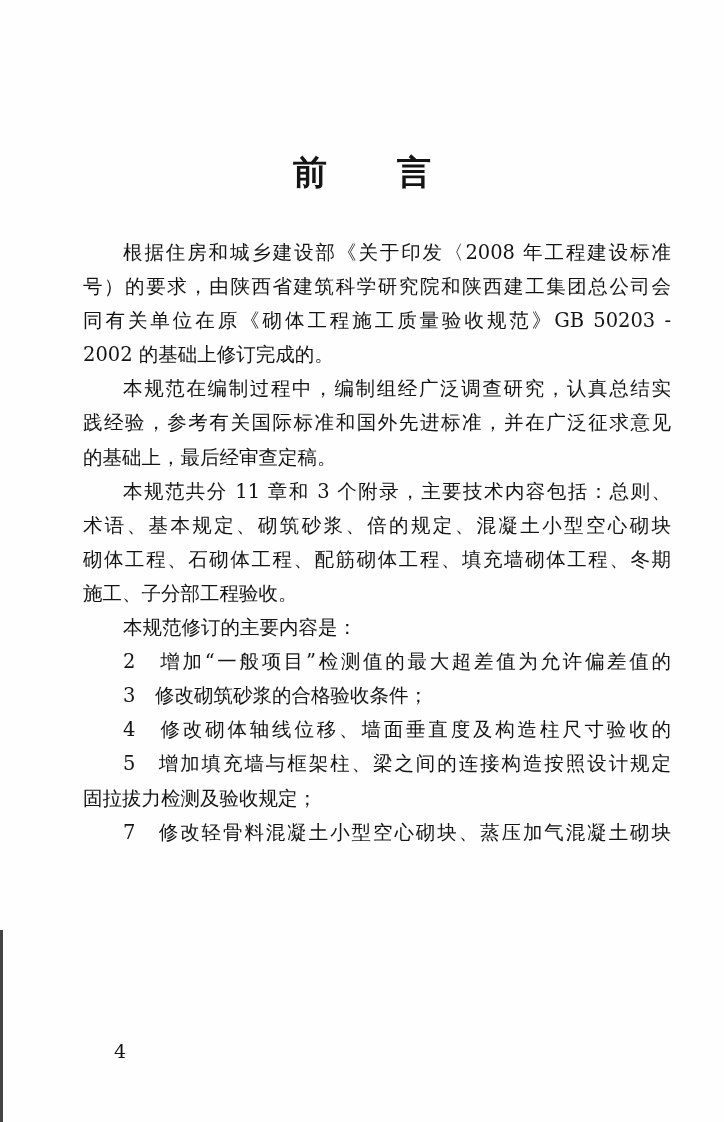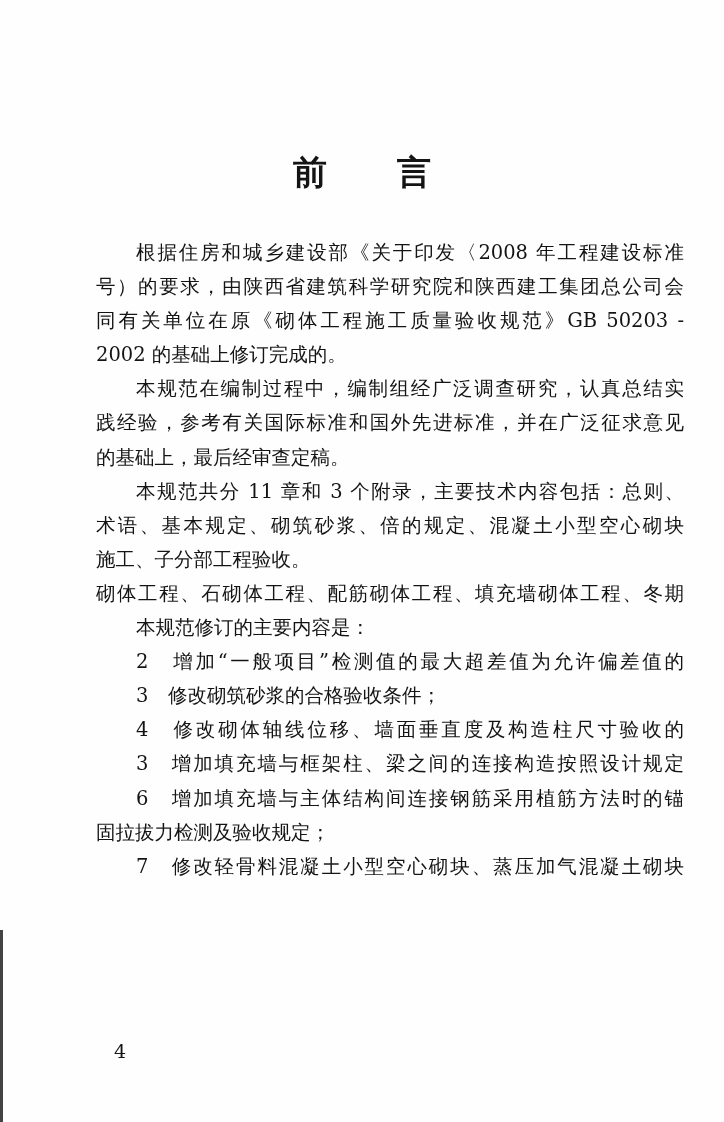--- a/index.html
+++ b/index.html
@@ -3,21 +3,21 @@
 <meta charset="utf-8">
 <style>
   html, body { margin:0; padding:0; background:#ffffff; }
   body { width:724px; height:1122px; position:relative; overflow:hidden;
          font-family:"DejaVu Serif","Liberation Serif",serif; color:#141414; }
   .page { position:absolute; left:0; top:0; width:724px; height:1122px; background:#fefefe; }
   .title { position:absolute; top:150px; left:0; width:724px; text-align:center;
            font-size:34px; font-weight:bold; letter-spacing:0; }
   .title span { display:inline-block; }
   .title .gap { width:70px; }
-  .body { position:absolute; left:96px; top:236px; width:588px;
+  .body { position:absolute; left:83px; top:236px; width:588px;
           font-size:19.5px; line-height:34.1px; text-align:justify; }
   .line { display:block; white-space:nowrap; height:34.1px; text-align:justify; text-align-last:justify; }
   .line.last { text-align-last:left; }
   .indent { padding-left:40px; }
   .pagenum { position:absolute; left:114px; top:1040px; font-size:19px; }
   .edge { position:absolute; left:0; top:930px; width:3px; height:192px; background:#222; opacity:0.85; }
 </style>
 </head>
 <body>
 
@@ -32,35 +32,34 @@
     <span class="line">号）的要求，由陕西省建筑科学研究院和陕西建工集团总公司会</span>
     <span class="line">同有关单位在原《砌体工程施工质量验收规范》GB 50203 -</span>
     <span class="line last">2002 的基础上修订完成的。</span>
 
     <span class="line indent">本规范在编制过程中，编制组经广泛调查研究，认真总结实</span>
     <span class="line">践经验，参考有关国际标准和国外先进标准，并在广泛征求意见</span>
     <span class="line last">的基础上，最后经审查定稿。</span>
 
     <span class="line indent">本规范共分 11 章和 3 个附录，主要技术内容包括：总则、</span>
     <span class="line">术语、基本规定、砌筑砂浆、倍的规定、混凝土小型空心砌块</span>
+    <span class="line">砌体工程、石砌体工程、配筋砌体工程、填充墙砌体工程、冬期</span>
     <span class="line last">施工、子分部工程验收。</span>
-    <span class="line">砌体工程、石砌体工程、配筋砌体工程、填充墙砌体工程、冬期</span>
 
     <span class="line indent last">本规范修订的主要内容是：</span>
 
 
     <span class="line indent">2　增加“一般项目”检测值的最大超差值为允许偏差值的</span>
 
     <span class="line indent last">3　修改砌筑砂浆的合格验收条件；</span>
 
     <span class="line indent">4　修改砌体轴线位移、墙面垂直度及构造柱尺寸验收的</span>
 
-    <span class="line indent">3　增加填充墙与框架柱、梁之间的连接构造按照设计规定</span>
+    <span class="line indent">5　增加填充墙与框架柱、梁之间的连接构造按照设计规定</span>
 
-    <span class="line indent">6　增加填充墙与主体结构间连接钢筋采用植筋方法时的锚</span>
     <span class="line last">固拉拔力检测及验收规定；</span>
 
     <span class="line indent">7　修改轻骨料混凝土小型空心砌块、蒸压加气混凝土砌块</span>
   </div>
 
   <div class="pagenum">4</div>
   <div class="edge"></div>
 </div>
 
 </body></html>

